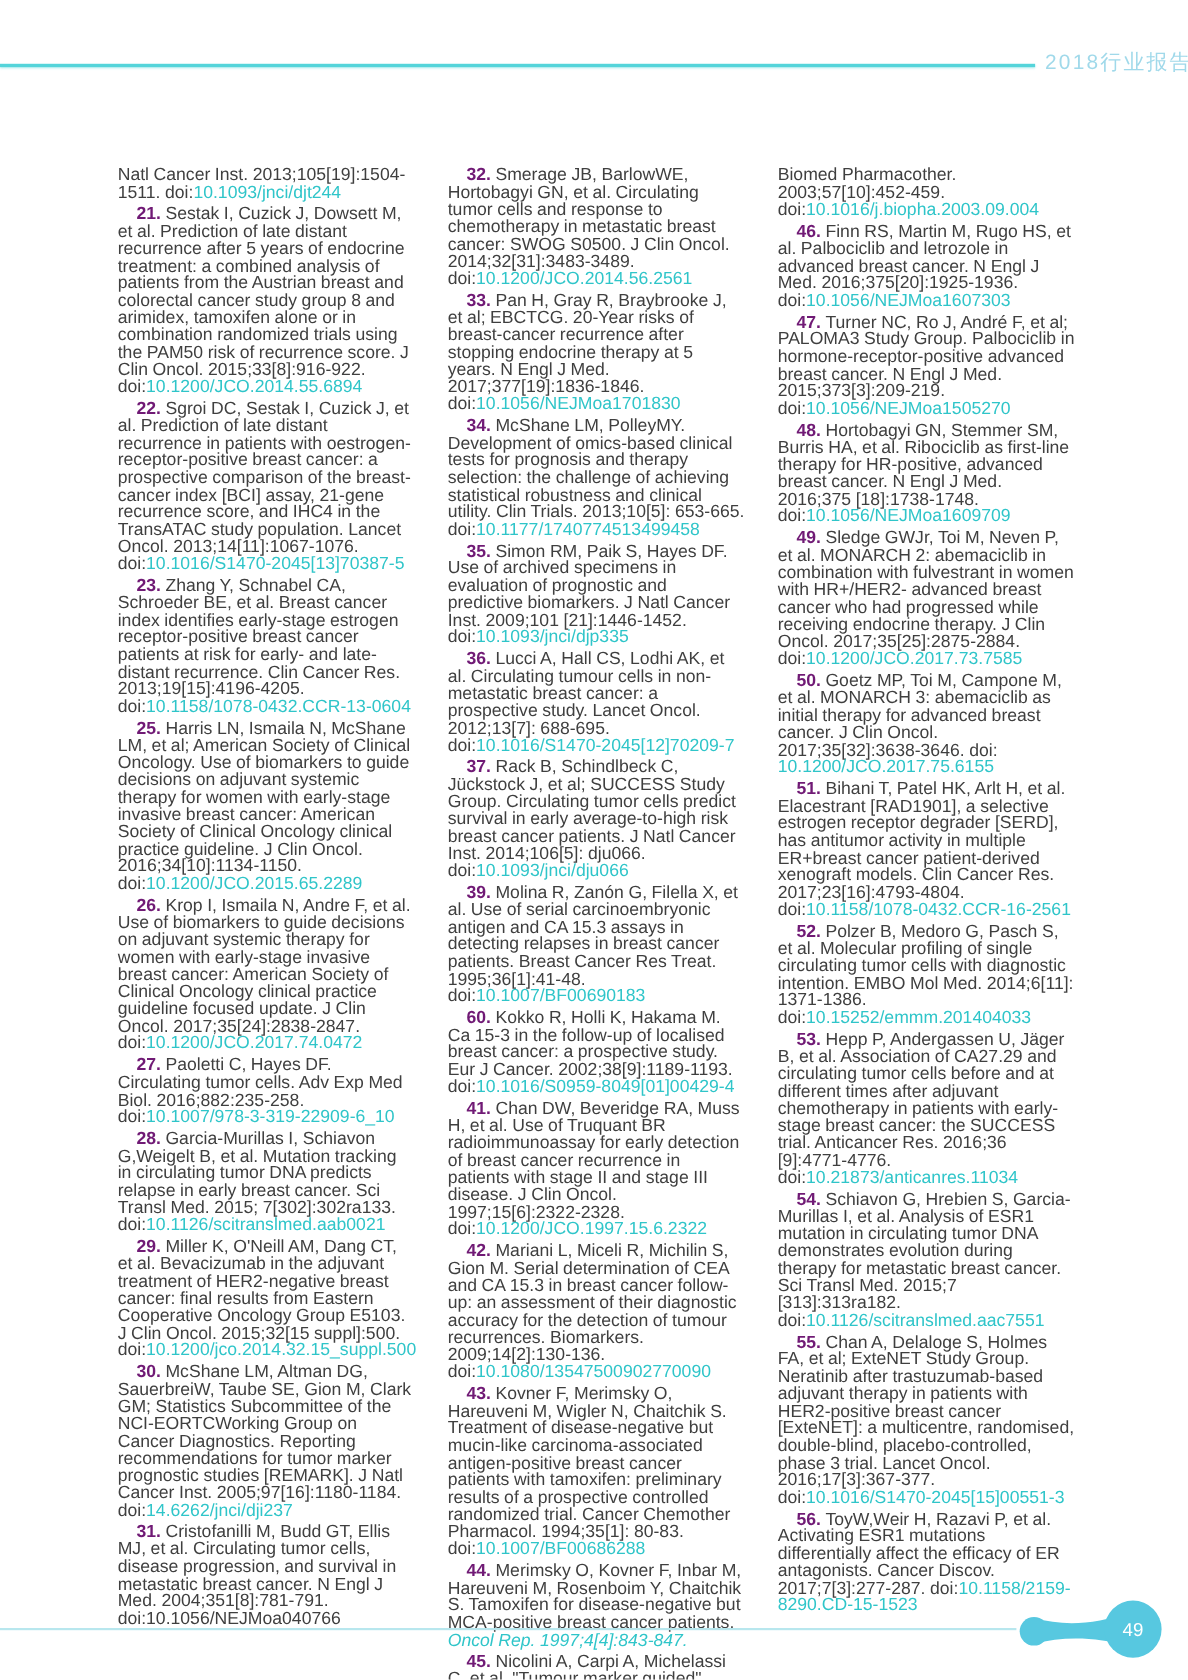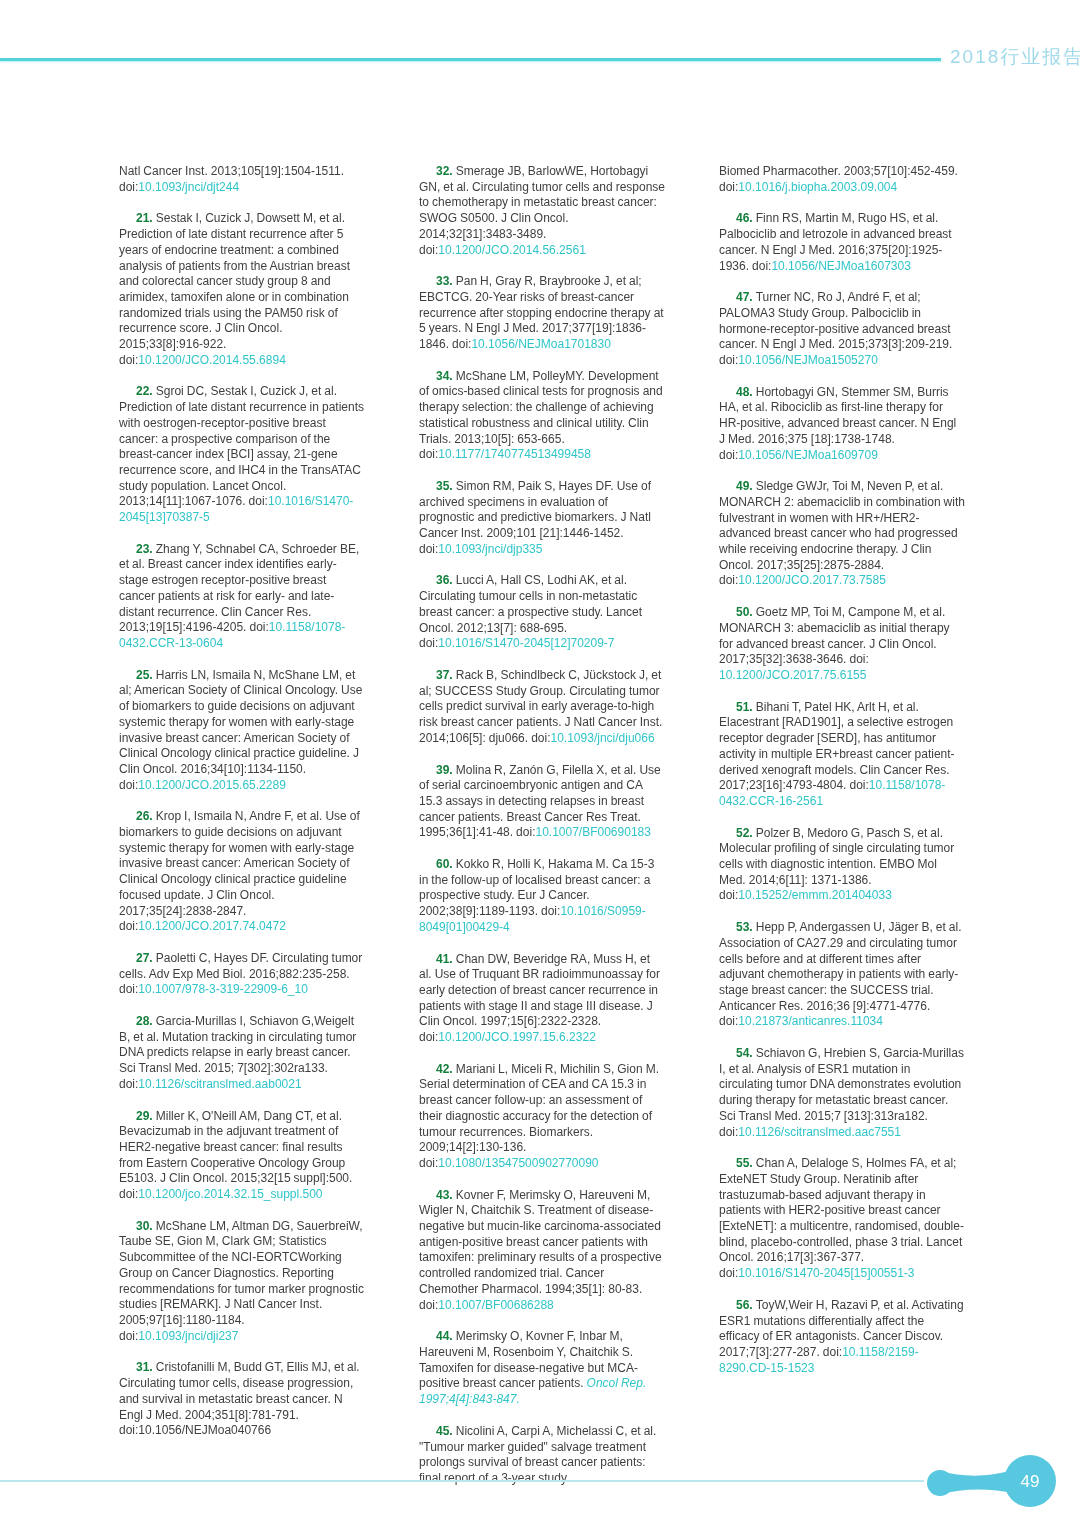--- a/index.html
+++ b/index.html
@@ -26,29 +26,29 @@
   }
   
   .ref-wrap{
     position:absolute;top:148px;left:103px;
     width:878px;
     display:flex;gap:22px;
     align-items:flex-start;
   }
   .ref-col{width:278px;flex:0 0 278px;}
   p.ref{
-    margin:16px;
-    font-size:12px;
+    margin:4px;
+    font-size:16px;
     line-height:15.7px;
     text-indent:17px;
     text-align:left;
     word-spacing:-0.3px;
   }
   p.ref.cont{text-indent:0;}
-  p.ref b{font-weight:bold;color:#15803d;text-align:center;}
+  p.ref b{font-weight:bold;color:#701a75;text-align:center;}
   .seg-plain{color:#3f3f3f;}
   .seg-link{color:#2fc5c9;}
   .seg-link-italic{color:#2fc5c9;font-style:italic;}
   
   .footer-rule{
     position:absolute;top:1480px;left:0;
     width:924px;height:2px;
     background:#b8e7ee;
   }
   .footer-badge{
@@ -73,21 +73,21 @@
     <div class="ref-col">
         <p class="ref cont"><span class="seg-plain">Natl Cancer Inst. 2013;105[19]:1504-1511. doi:</span><span class="seg-link">10.1093/jnci/djt244</span></p>
         <p class="ref"><b>21. </b><span class="seg-plain">Sestak I, Cuzick J, Dowsett M, et al. Prediction of late distant recurrence after 5 years of endocrine treatment: a combined analysis of patients from the Austrian breast and colorectal cancer study group 8 and arimidex, tamoxifen alone or in combination randomized trials using the PAM50 risk of recurrence score. J Clin Oncol. 2015;33[8]:916-922. doi:</span><span class="seg-link">10.1200/JCO.2014.55.6894</span></p>
         <p class="ref"><b>22. </b><span class="seg-plain">Sgroi DC, Sestak I, Cuzick J, et al. Prediction of late distant recurrence in patients with oestrogen-receptor-positive breast cancer: a prospective comparison of the breast-cancer index [BCI] assay, 21-gene recurrence score, and IHC4 in the TransATAC study population. Lancet Oncol. 2013;14[11]:1067-1076. doi:</span><span class="seg-link">10.1016/S1470-2045[13]70387-5</span></p>
         <p class="ref"><b>23. </b><span class="seg-plain">Zhang Y, Schnabel CA, Schroeder BE, et al. Breast cancer index identifies early-stage estrogen receptor-positive breast cancer patients at risk for early- and late-distant recurrence. Clin Cancer Res. 2013;19[15]:4196-4205. doi:</span><span class="seg-link">10.1158/1078-0432.CCR-13-0604</span></p>
         <p class="ref"><b>25. </b><span class="seg-plain">Harris LN, Ismaila N, McShane LM, et al; American Society of Clinical Oncology. Use of biomarkers to guide decisions on adjuvant systemic therapy for women with early-stage invasive breast cancer: American Society of Clinical Oncology clinical practice guideline. J Clin Oncol. 2016;34[10]:1134-1150. doi:</span><span class="seg-link">10.1200/JCO.2015.65.2289</span></p>
         <p class="ref"><b>26. </b><span class="seg-plain">Krop I, Ismaila N, Andre F, et al. Use of biomarkers to guide decisions on adjuvant systemic therapy for women with early-stage invasive breast cancer: American Society of Clinical Oncology clinical practice guideline focused update. J Clin Oncol. 2017;35[24]:2838-2847. doi:</span><span class="seg-link">10.1200/JCO.2017.74.0472</span></p>
         <p class="ref"><b>27. </b><span class="seg-plain">Paoletti C, Hayes DF. Circulating tumor cells. Adv Exp Med Biol. 2016;882:235-258. doi:</span><span class="seg-link">10.1007/978-3-319-22909-6_10</span></p>
         <p class="ref"><b>28. </b><span class="seg-plain">Garcia-Murillas I, Schiavon G,Weigelt B, et al. Mutation tracking in circulating tumor DNA predicts relapse in early breast cancer. Sci Transl Med. 2015; 7[302]:302ra133. doi:</span><span class="seg-link">10.1126/scitranslmed.aab0021</span></p>
         <p class="ref"><b>29. </b><span class="seg-plain">Miller K, O'Neill AM, Dang CT, et al. Bevacizumab in the adjuvant treatment of HER2-negative breast cancer: final results from Eastern Cooperative Oncology Group E5103. J Clin Oncol. 2015;32[15 suppl]:500. doi:</span><span class="seg-link">10.1200/jco.2014.32.15_suppl.500</span></p>
-        <p class="ref"><b>30. </b><span class="seg-plain">McShane LM, Altman DG, SauerbreiW, Taube SE, Gion M, Clark GM; Statistics Subcommittee of the NCI-EORTCWorking Group on Cancer Diagnostics. Reporting recommendations for tumor marker prognostic studies [REMARK]. J Natl Cancer Inst. 2005;97[16]:1180-1184. doi:</span><span class="seg-link">10.1093/jnci/dji237</span></p>
+        <p class="ref"><b>30. </b><span class="seg-plain">McShane LM, Altman DG, SauerbreiW, Taube SE, Gion M, Clark GM; Statistics Subcommittee of the NCI-EORTCWorking Group on Cancer Diagnostics. Reporting recommendations for tumor marker prognostic studies [REMARK]. J Natl Cancer Inst. 2005;97[16]:1180-1184. doi:</span><span class="seg-link">14.6262/jnci/dji237</span></p>
         <p class="ref"><b>31. </b><span class="seg-plain">Cristofanilli M, Budd GT, Ellis MJ, et al. Circulating tumor cells, disease progression, and survival in metastatic breast cancer. N Engl J Med. 2004;351[8]:781-791. doi:10.1056/NEJMoa040766</span></p>
       </div>
     <div class="ref-col">
         <p class="ref"><b>32. </b><span class="seg-plain">Smerage JB, BarlowWE, Hortobagyi GN, et al. Circulating tumor cells and response to chemotherapy in metastatic breast cancer: SWOG S0500. J Clin Oncol. 2014;32[31]:3483-3489. doi:</span><span class="seg-link">10.1200/JCO.2014.56.2561</span></p>
         <p class="ref"><b>33. </b><span class="seg-plain">Pan H, Gray R, Braybrooke J, et al; EBCTCG. 20-Year risks of breast-cancer recurrence after stopping endocrine therapy at 5 years. N Engl J Med. 2017;377[19]:1836-1846. doi:</span><span class="seg-link">10.1056/NEJMoa1701830</span></p>
         <p class="ref"><b>34. </b><span class="seg-plain">McShane LM, PolleyMY. Development of omics-based clinical tests for prognosis and therapy selection: the challenge of achieving statistical robustness and clinical utility. Clin Trials. 2013;10[5]: 653-665. doi:</span><span class="seg-link">10.1177/1740774513499458</span></p>
         <p class="ref"><b>35. </b><span class="seg-plain">Simon RM, Paik S, Hayes DF. Use of archived specimens in evaluation of prognostic and predictive biomarkers. J Natl Cancer Inst. 2009;101 [21]:1446-1452. doi:</span><span class="seg-link">10.1093/jnci/djp335</span></p>
         <p class="ref"><b>36. </b><span class="seg-plain">Lucci A, Hall CS, Lodhi AK, et al. Circulating tumour cells in non-metastatic breast cancer: a prospective study. Lancet Oncol. 2012;13[7]: 688-695. doi:</span><span class="seg-link">10.1016/S1470-2045[12]70209-7</span></p>
         <p class="ref"><b>37. </b><span class="seg-plain">Rack B, Schindlbeck C, Jückstock J, et al; SUCCESS Study Group. Circulating tumor cells predict survival in early average-to-high risk breast cancer patients. J Natl Cancer Inst. 2014;106[5]: dju066. doi:</span><span class="seg-link">10.1093/jnci/dju066</span></p>
         <p class="ref"><b>39. </b><span class="seg-plain">Molina R, Zanón G, Filella X, et al. Use of serial carcinoembryonic antigen and CA 15.3 assays in detecting relapses in breast cancer patients. Breast Cancer Res Treat. 1995;36[1]:41-48. doi:</span><span class="seg-link">10.1007/BF00690183</span></p>

